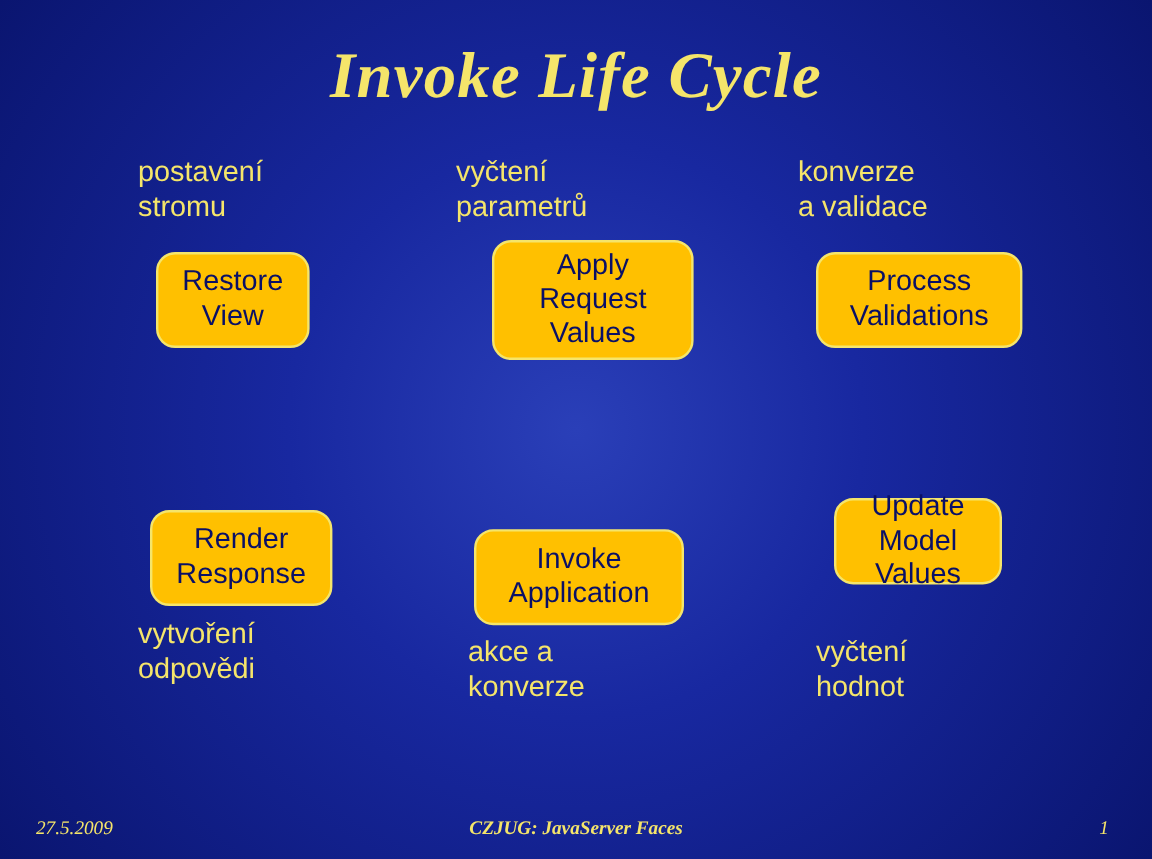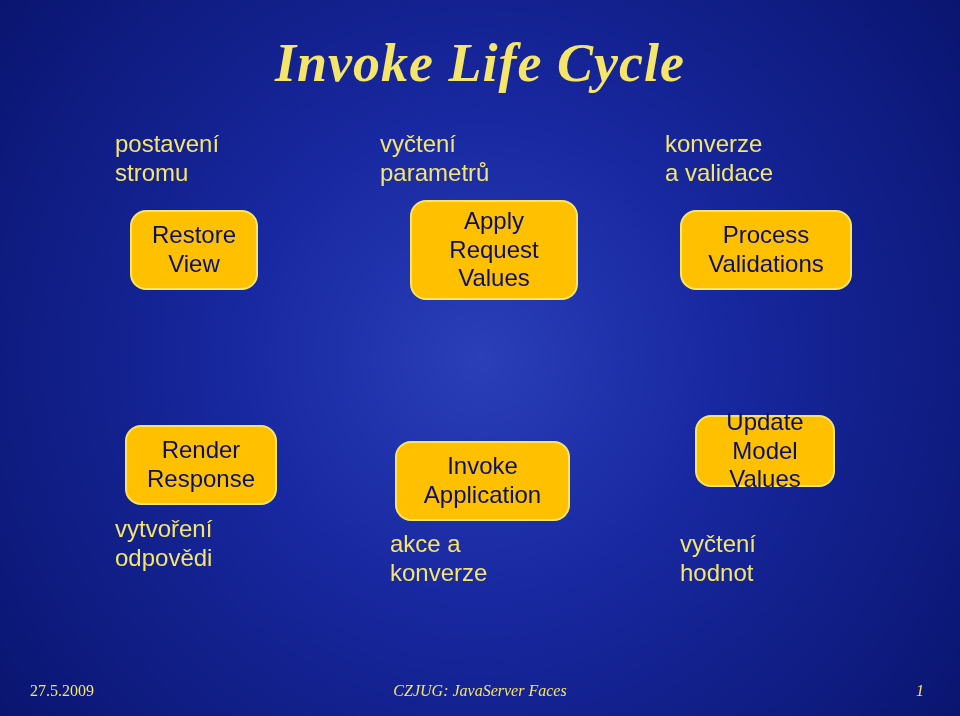--- a/index.html
+++ b/index.html
@@ -46,32 +46,34 @@
     line-height: 1.2;
     box-sizing: border-box;
     padding: 4px 8px;
   }
   .footer-left {
     position: absolute;
     bottom: 16px;
     left: 30px;
     color: #f5e56a;
     font-size: 16px;
+    font-style: italic;
     font-family: "Times New Roman", serif;
   }
   .footer-center {
     position: absolute;
     bottom: 16px;
     left: 0;
     width: 100%;
     text-align: center;
     color: #f5e56a;
     font-size: 16px;
     font-style: italic;
     font-family: "Times New Roman", serif;
+    font-weight: bold;
   }
   .footer-right {
     position: absolute;
     bottom: 16px;
     right: 36px;
     color: #f5e56a;
     font-size: 16px;
     font-style: italic;
     font-family: "Times New Roman", serif;
   }

